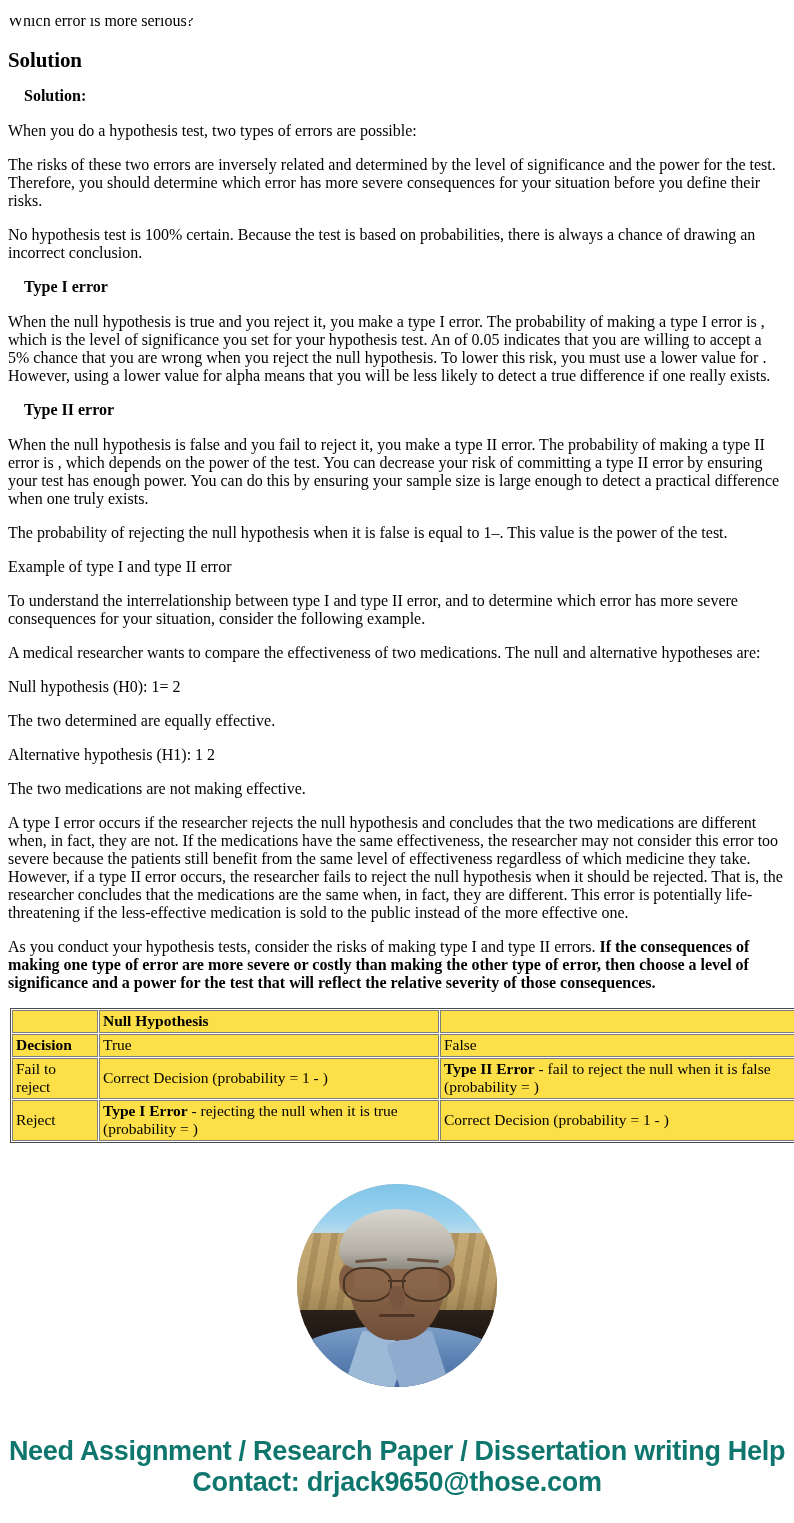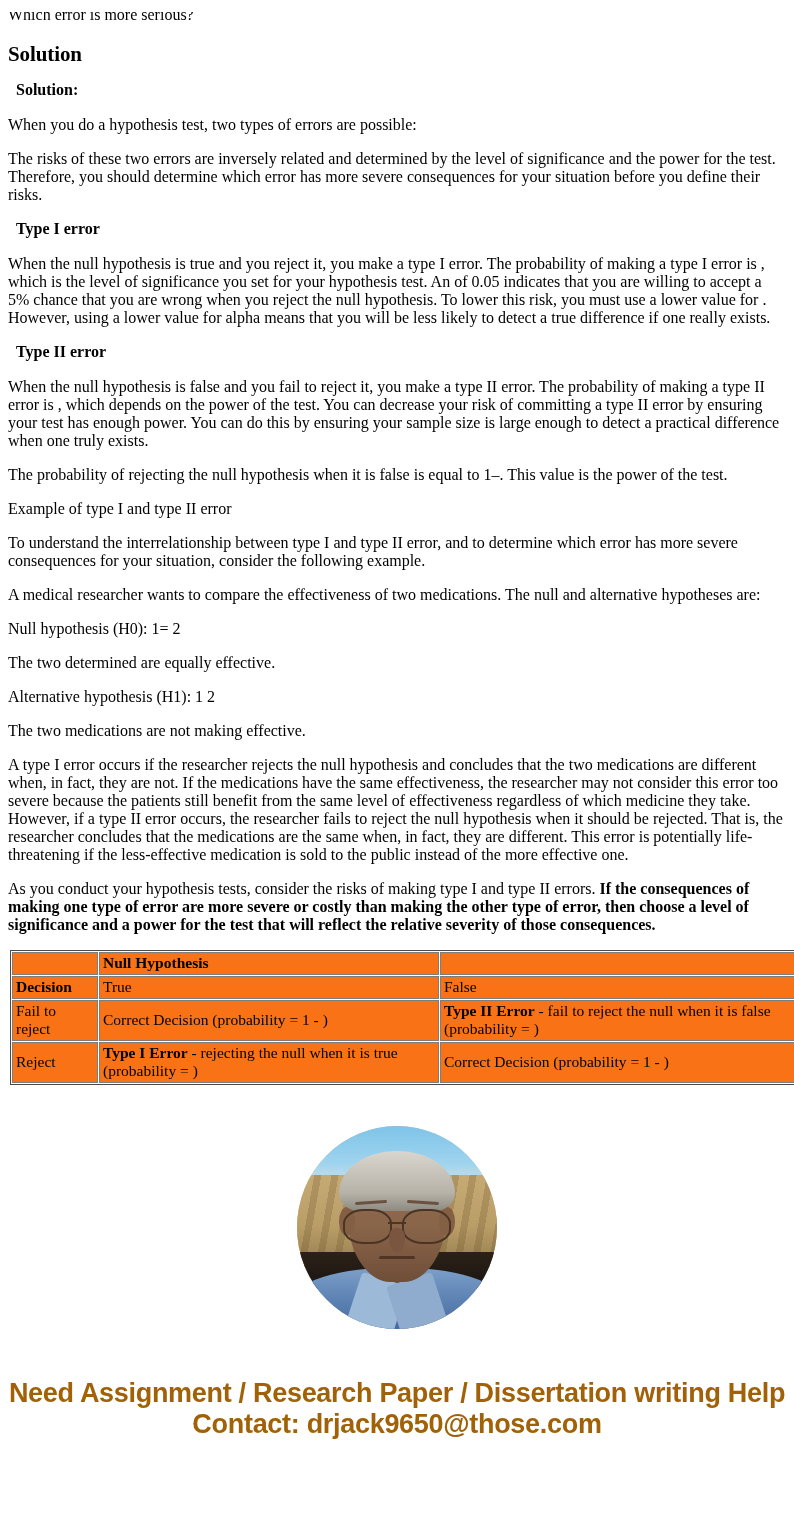--- a/index.html
+++ b/index.html
@@ -12,21 +12,21 @@
     width: 794px;
     min-height: 1523px;
     font-family: "Liberation Serif", "DejaVu Serif", serif;
     color: #000000;
     -webkit-font-smoothing: antialiased;
   }
   .page {
     position: relative;
     width: 794px;
     box-sizing: border-box;
-    padding: 12px 8px 0 8px;
+    padding: 18px 8px 0 8px;
     overflow: hidden;
   }
 
   
   .top-clip {
     height: 12px;
     overflow: hidden;
     position: relative;
   }
   .top-clip p {
@@ -50,41 +50,41 @@
   p.body {
     font-size: 16px;
     line-height: 18px;
     margin: 16px 0 16px 0;
     text-align: left;
   }
   p.sub-head {
     font-size: 16px;
     font-weight: bold;
     line-height: 18px;
-    margin: 0 0 17px 8px;
+    margin: 0 0 17px 16px;
   }
   .b { font-weight: bold; }
 
   
   table.err-table {
     border-collapse: separate;
     border-spacing: 1px;
     width: 776px;
     margin: 4px 0 0 2px;
     border: 1px solid #4a4a4a;
     background: #ffffff;
     table-layout: fixed;
   }
   table.err-table td {
     border: 1px solid #7d7d7d;
     padding: 1px 3px 2px 3px;
     font-size: 15.5px;
     line-height: 18px;
     vertical-align: middle;
-    background: #f97316;
+    background: #fde047;
   }
   td.c1 { width: 78px; }
   td.c2 { width: 332px; }
   td.c3 { width: 352px; }
   td.blank { border-color: #ffffff; border-left-color:#ffffff; border-top-color:#ffffff; border-right-color:#ffffff; border-bottom-color:#ffffff; }
   .tbl-b { font-weight: bold; }
 
   
   .photo-wrap {
     text-align: center;
@@ -164,21 +164,21 @@
   .avatar .brow-r { position:absolute; left:55%; top:37%; width:16%; height:3px; background:#6b5240; border-radius:2px; transform:rotate(4deg); }
   .avatar .nose { position:absolute; left:46%; top:50%; width:8%; height:12%; background:#7a5640; border-radius:40% 40% 50% 50%; }
   .avatar .mouth { position:absolute; left:41%; top:64%; width:18%; height:3px; background:#503525; border-radius:2px; }
 
   
   .promo {
     margin-top: 45px;
     text-align: center;
     font-family: "Liberation Sans", "DejaVu Sans", sans-serif;
     font-weight: bold;
-    color: #a16207;
+    color: #0f766e;
   }
   .promo .line1 {
     font-size: 27px;
     line-height: 31px;
     letter-spacing: -0.3px;
   }
   .promo .line2 {
     font-size: 27px;
     line-height: 31px;
     letter-spacing: -0.3px;
@@ -194,20 +194,21 @@
   </div>
 
   <h2 class="section-title">Solution</h2>
 
   <p class="sub-head">Solution:</p>
 
   <p class="body">When you do a hypothesis test, two types of errors are possible:</p>
 
   <p class="body">The risks of these two errors are inversely related and determined by the level of significance and the power for the test. Therefore, you should determine which error has more severe consequences for your situation before you define their risks.</p>
 
+  <p class="body">No hypothesis test is 100% certain. Because the test is based on probabilities, there is always a chance of drawing an incorrect conclusion.</p>
 
   <p class="sub-head">Type I error</p>
 
   <p class="body">When the null hypothesis is true and you reject it, you make a type I error. The probability of making a type I error is , which is the level of significance you set for your hypothesis test. An of 0.05 indicates that you are willing to accept a 5% chance that you are wrong when you reject the null hypothesis. To lower this risk, you must use a lower value for . However, using a lower value for alpha means that you will be less likely to detect a true difference if one really exists.</p>
 
   <p class="sub-head">Type II error</p>
 
   <p class="body">When the null hypothesis is false and you fail to reject it, you make a type II error. The probability of making a type II error is , which depends on the power of the test. You can decrease your risk of committing a type II error by ensuring your test has enough power. You can do this by ensuring your sample size is large enough to detect a practical difference when one truly exists.</p>
 
   <p class="body">The probability of rejecting the null hypothesis when it is false is equal to 1–. This value is the power of the test.</p>

